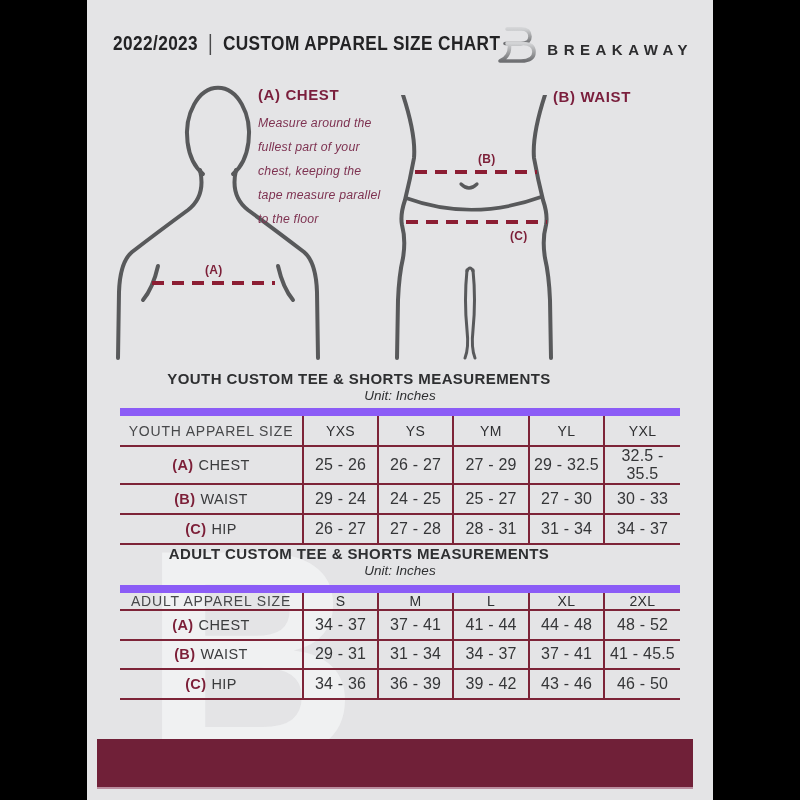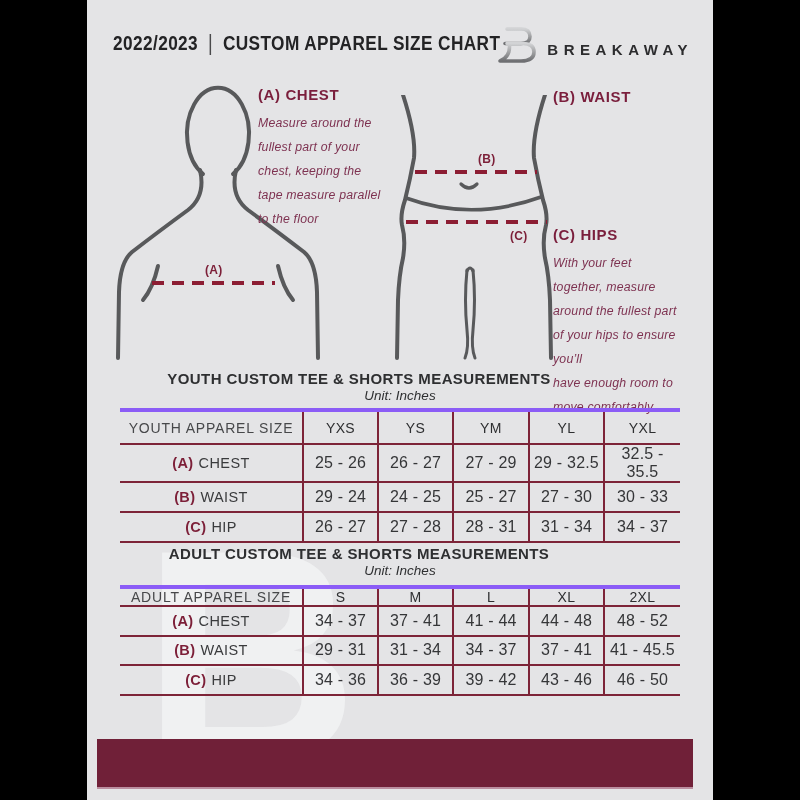--- a/index.html
+++ b/index.html
@@ -52,21 +52,21 @@
     position:absolute; left:0; width:544px; text-align:center;
     font-weight:700; font-size:15px; letter-spacing:.4px; color:#2e2f31;
   }
   .section-unit {
     position:absolute; left:0; width:626px; text-align:center;
     font-style:italic; font-size:13.5px; color:#2e2f31;
   }
   table.size-table {
     position:absolute; left:33px; width:560px;
     border-collapse:collapse; table-layout:fixed;
-    border-top:4px solid #8b5cf6; border-bottom:2px solid #7d2438;
+    border-top:8px solid #8b5cf6; border-bottom:2px solid #7d2438;
     background:transparent;
   }
   table.size-table th, table.size-table td {
     padding:0; text-align:center; vertical-align:middle;
   }
   table.size-table th + th, table.size-table td + td { border-left:2px solid #7d2438; }
   table.size-table thead th { border-bottom:2px solid #7d2438; }
   table.size-table tbody tr:not(:last-child) td { border-bottom:2px solid #7d2438; }
   th.size-axis-label {
     text-align:left; padding-left:16px; font-weight:400; font-size:14px;
@@ -157,30 +157,20 @@
       <div class="guide-heading">(A) CHEST</div>
       <div class="guide-text">Measure around the
 fullest part of your
 chest, keeping the
 tape measure parallel
 to the floor</div>
     </div>
     <div class="guide-block" style="left:466px; top:88px;">
       <div class="guide-heading">(B) WAIST</div>
     </div>
-    <div class="guide-block" style="left:466px; top:226px;">
-      <div class="guide-heading">(C) HIPS</div>
-      <div class="guide-text">With your feet
-together, measure
-around the fullest part
-of your hips to ensure
-you’ll
-have enough room to
-move comfortably.</div>
-    </div>
 
     <div class="section-title" style="top:370px;">YOUTH CUSTOM TEE &amp; SHORTS MEASUREMENTS</div>
     <div class="section-unit" style="top:388px;">Unit: Inches</div>
 
     <table class="size-table yt" style="top:408px;">
       <colgroup>
           <col style="width:183px">
           <col style="width:75px">
           <col style="width:75px">
           <col style="width:76px">

